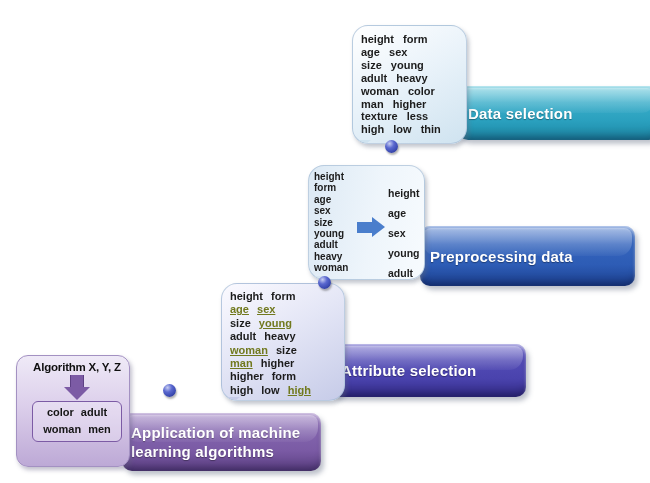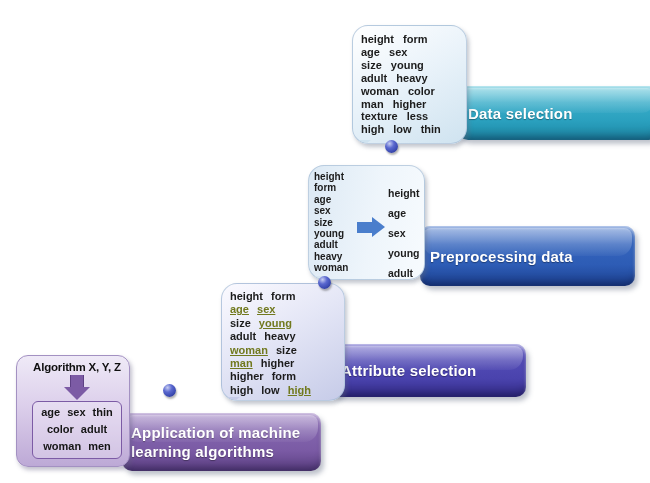--- a/index.html
+++ b/index.html
@@ -162,21 +162,20 @@
       </div>
   </div>
 
   <div class="algo">
     <div class="algo-title">Algorithm X, Y, Z</div>
     <div class="down-arrow">
       <div class="stem"></div>
       <div class="head"></div>
     </div>
     <div class="algo-box">
-        <div>age sex thin</div>
         <div>color adult</div>
         <div>woman men</div>
       </div>
   </div>
 
   <div class="sphere sphere1"></div>
   <div class="sphere sphere2"></div>
   <div class="sphere sphere3"></div>
 
 </div>

